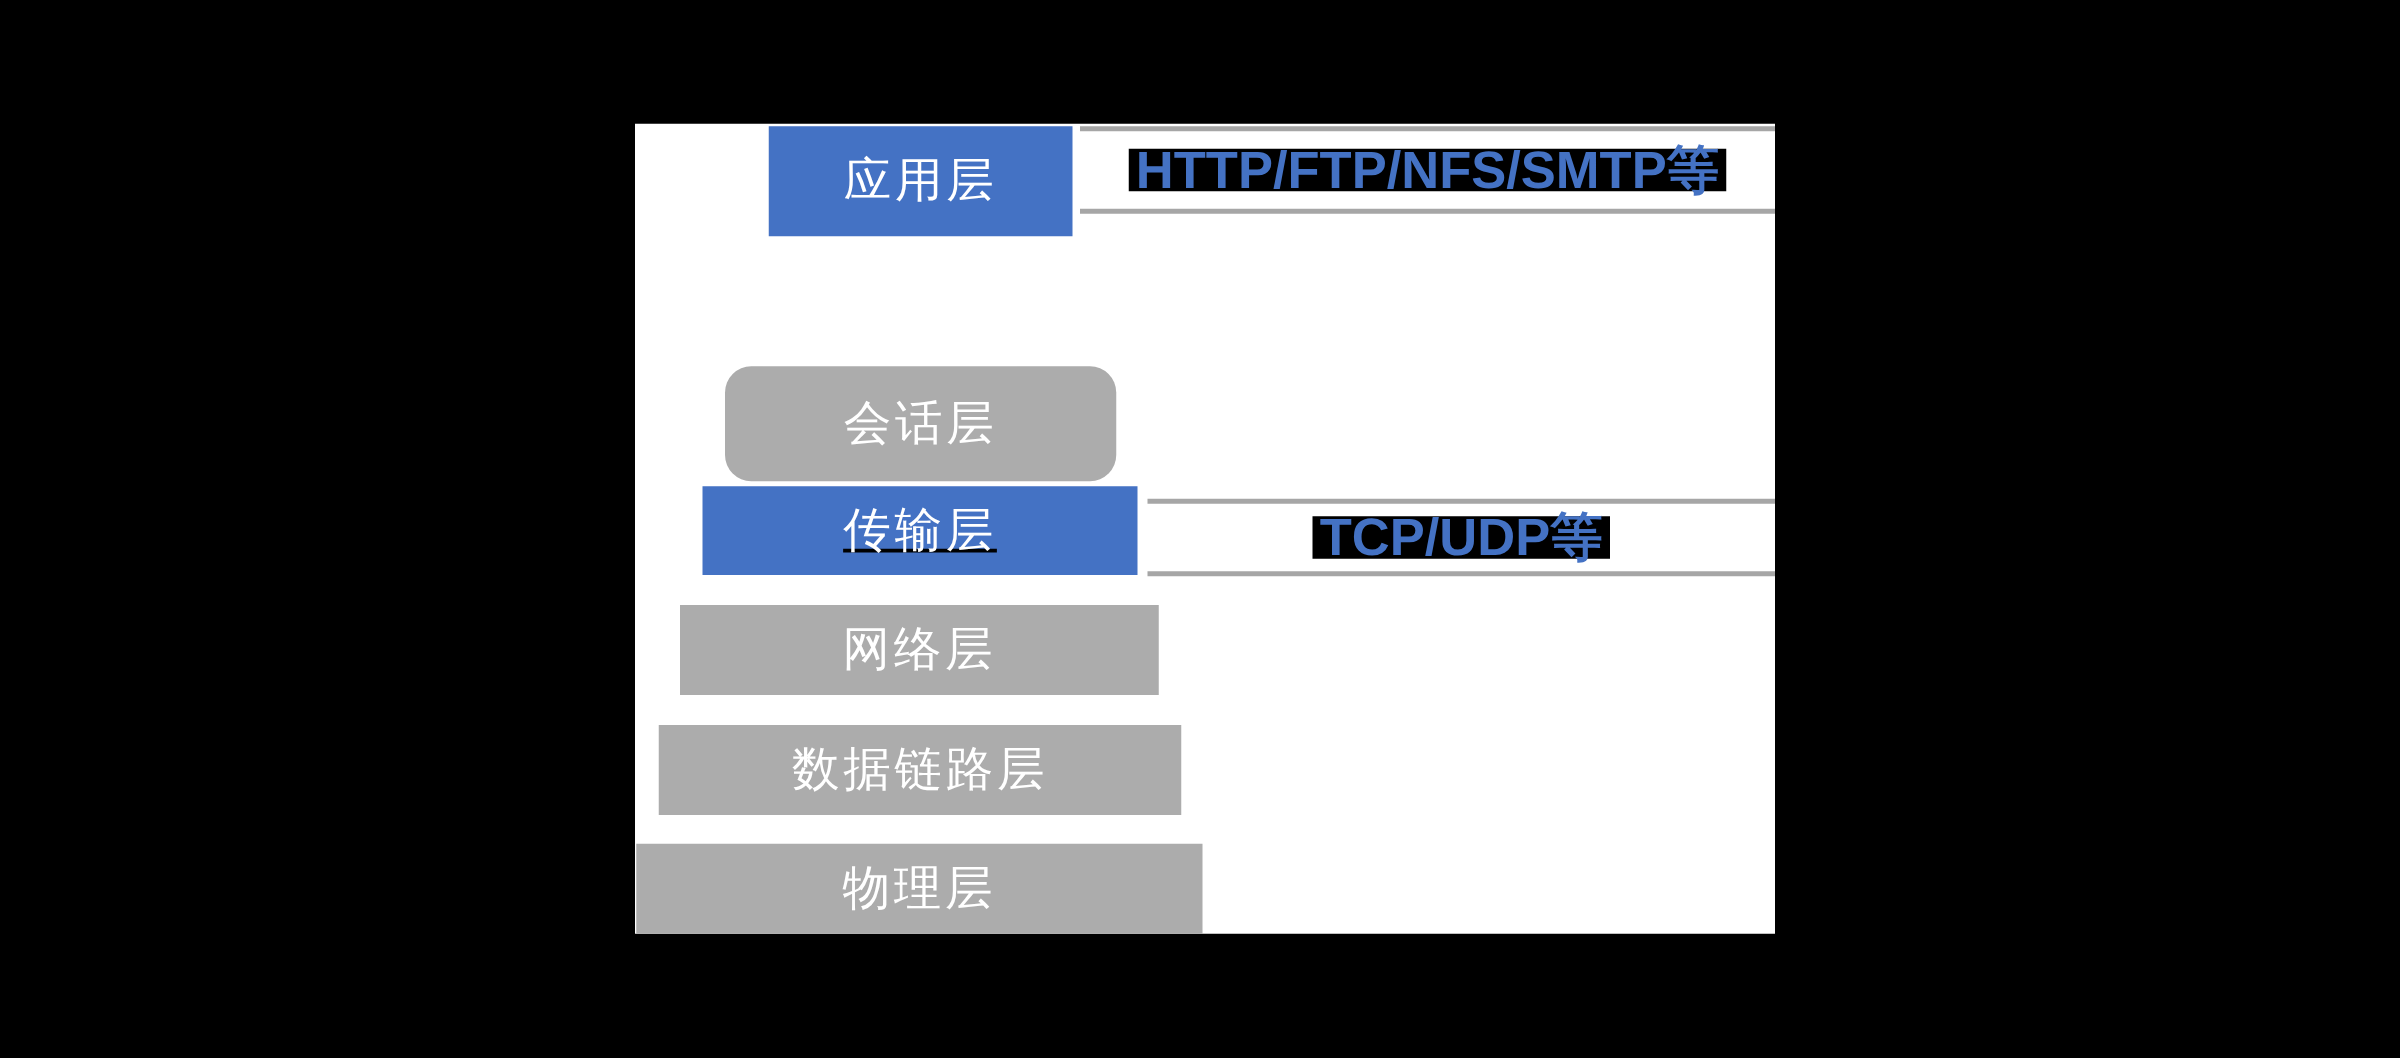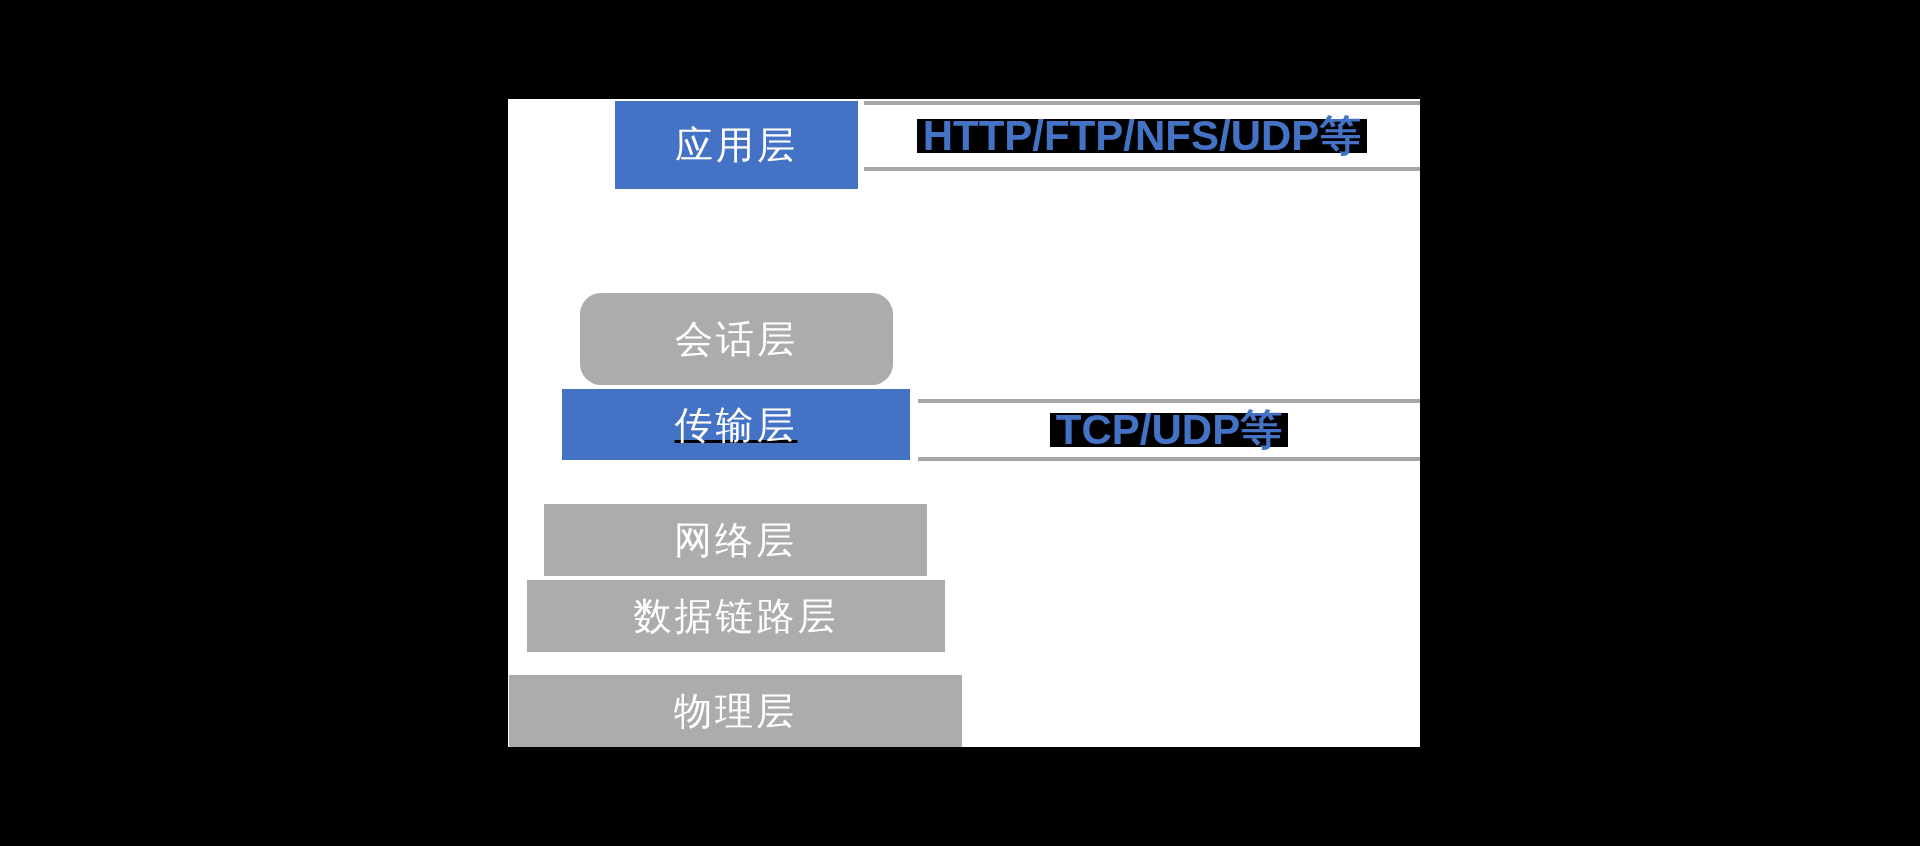--- a/index.html
+++ b/index.html
@@ -33,21 +33,21 @@
     color: #FFFFFF;
     font-size: 38px;
     letter-spacing: 3px;
     white-space: nowrap;
     line-height: 1;
   }
   .layer-1 { left: 107px; top:   2px; width: 243px; height: 88px; }
   .layer-2 { left:  89px; top:  97px; width: 278px; height: 72px; }
   .layer-3 { left:  72px; top: 194px; width: 313px; height: 92px; border-radius: 21px; }
   .layer-4 { left:  54px; top: 290px; width: 348px; height: 71px; text-decoration: underline; }
-  .layer-5 { left:  36px; top: 385px; width: 383px; height: 72px; margin-top: 20px; }
+  .layer-5 { left:  36px; top: 385px; width: 383px; height: 72px; }
   .layer-6 { left:  19px; top: 481px; width: 418px; height: 72px; }
   .layer-7 { left:   1px; top: 576px; width: 453px; height: 72px; }
   .annotation-row {
     position: absolute;
     box-sizing: border-box;
     border-top: 4px solid #A6A6A6;
     border-bottom: 4px solid #A6A6A6;
     display: flex;
     align-items: center;
     justify-content: center;
@@ -89,21 +89,21 @@
 
     <div class="layer-box layer-gray layer-6">
       <span class="layer-label">数据链路层</span>
     </div>
 
     <div class="layer-box layer-gray layer-7">
       <span class="layer-label">物理层</span>
     </div>
 
     <div class="annotation-row annotation-http">
-      <span class="annotation-text">HTTP/FTP/NFS/UDP等</span>
+      <span class="annotation-text">HTTP/FTP/NFS/SMTP等</span>
     </div>
 
     <div class="annotation-row annotation-tcp">
       <span class="annotation-text">TCP/UDP等</span>
     </div>
 
   </div>
 </div>
 
 </body></html>

